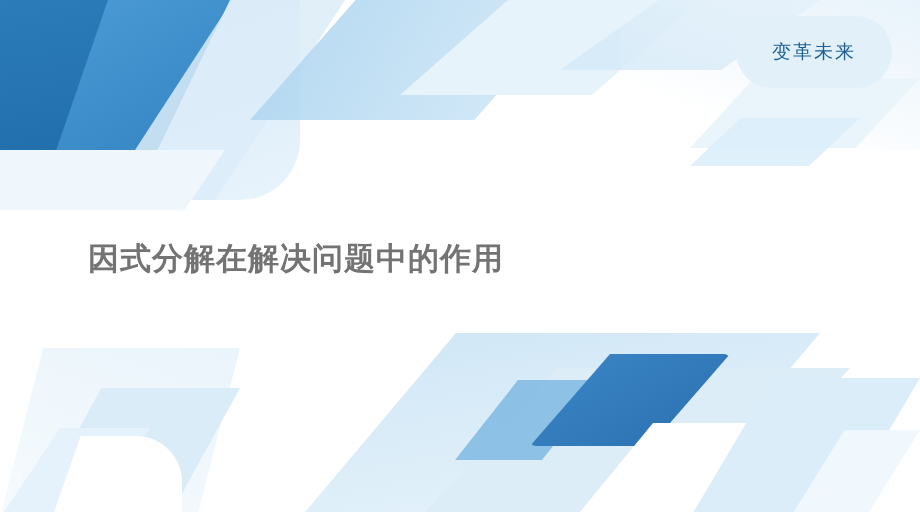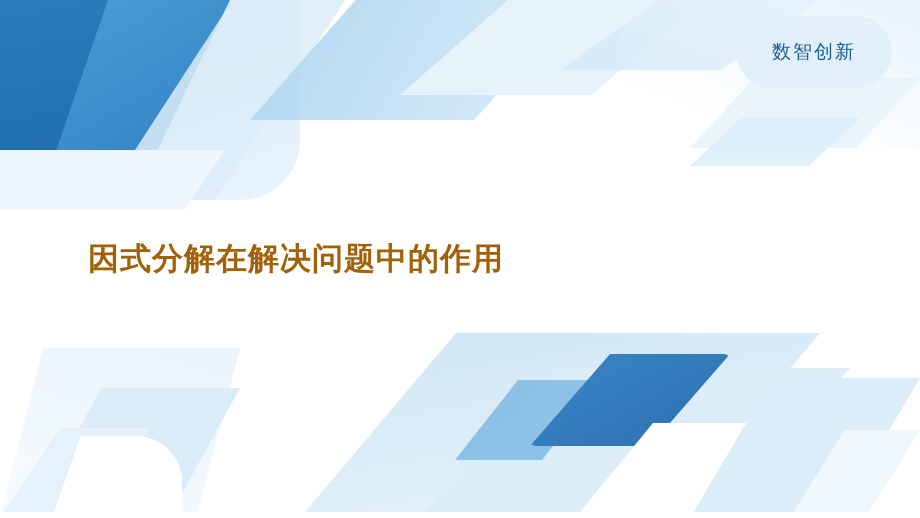--- a/index.html
+++ b/index.html
@@ -113,21 +113,21 @@
     letter-spacing: 2px;
   }
 
   
   .title {
     position: absolute;
     left: 88px;
     top: 238px;
     font-size: 31px;
     font-weight: bold;
-    color: #a16207;
+    color: #737373;
     letter-spacing: 1px;
     white-space: nowrap;
   }
 
   
   .bl-pale {
     left: 0; bottom: 0;
     width: 240px; height: 170px;
     background: linear-gradient(200deg, #eaf4fb 0%, #f6fbfe 100%);
     clip-path: polygon(18% 0, 100% 0, 82% 100%, 0 100%);
@@ -215,21 +215,21 @@
   <div class="deco tl-pale"></div>
 
   <div class="deco tm-stripe1"></div>
   <div class="deco tm-stripe2"></div>
   <div class="deco tm-stripe3"></div>
   <div class="deco tr-wash"></div>
   <div class="deco tr-stripe-a"></div>
   <div class="deco tr-stripe-b"></div>
 
   <div class="badge">
-    <span>数智创新</span>
+    <span>变革未来</span>
   </div>
 
   <div class="title">因式分解在解决问题中的作用</div>
 
   <div class="deco bl-pale"></div>
   <div class="deco bl-stripe1"></div>
   <div class="deco bl-stripe2"></div>
   <div class="deco bl-white-round"></div>
 
   <div class="deco bm-band"></div>

